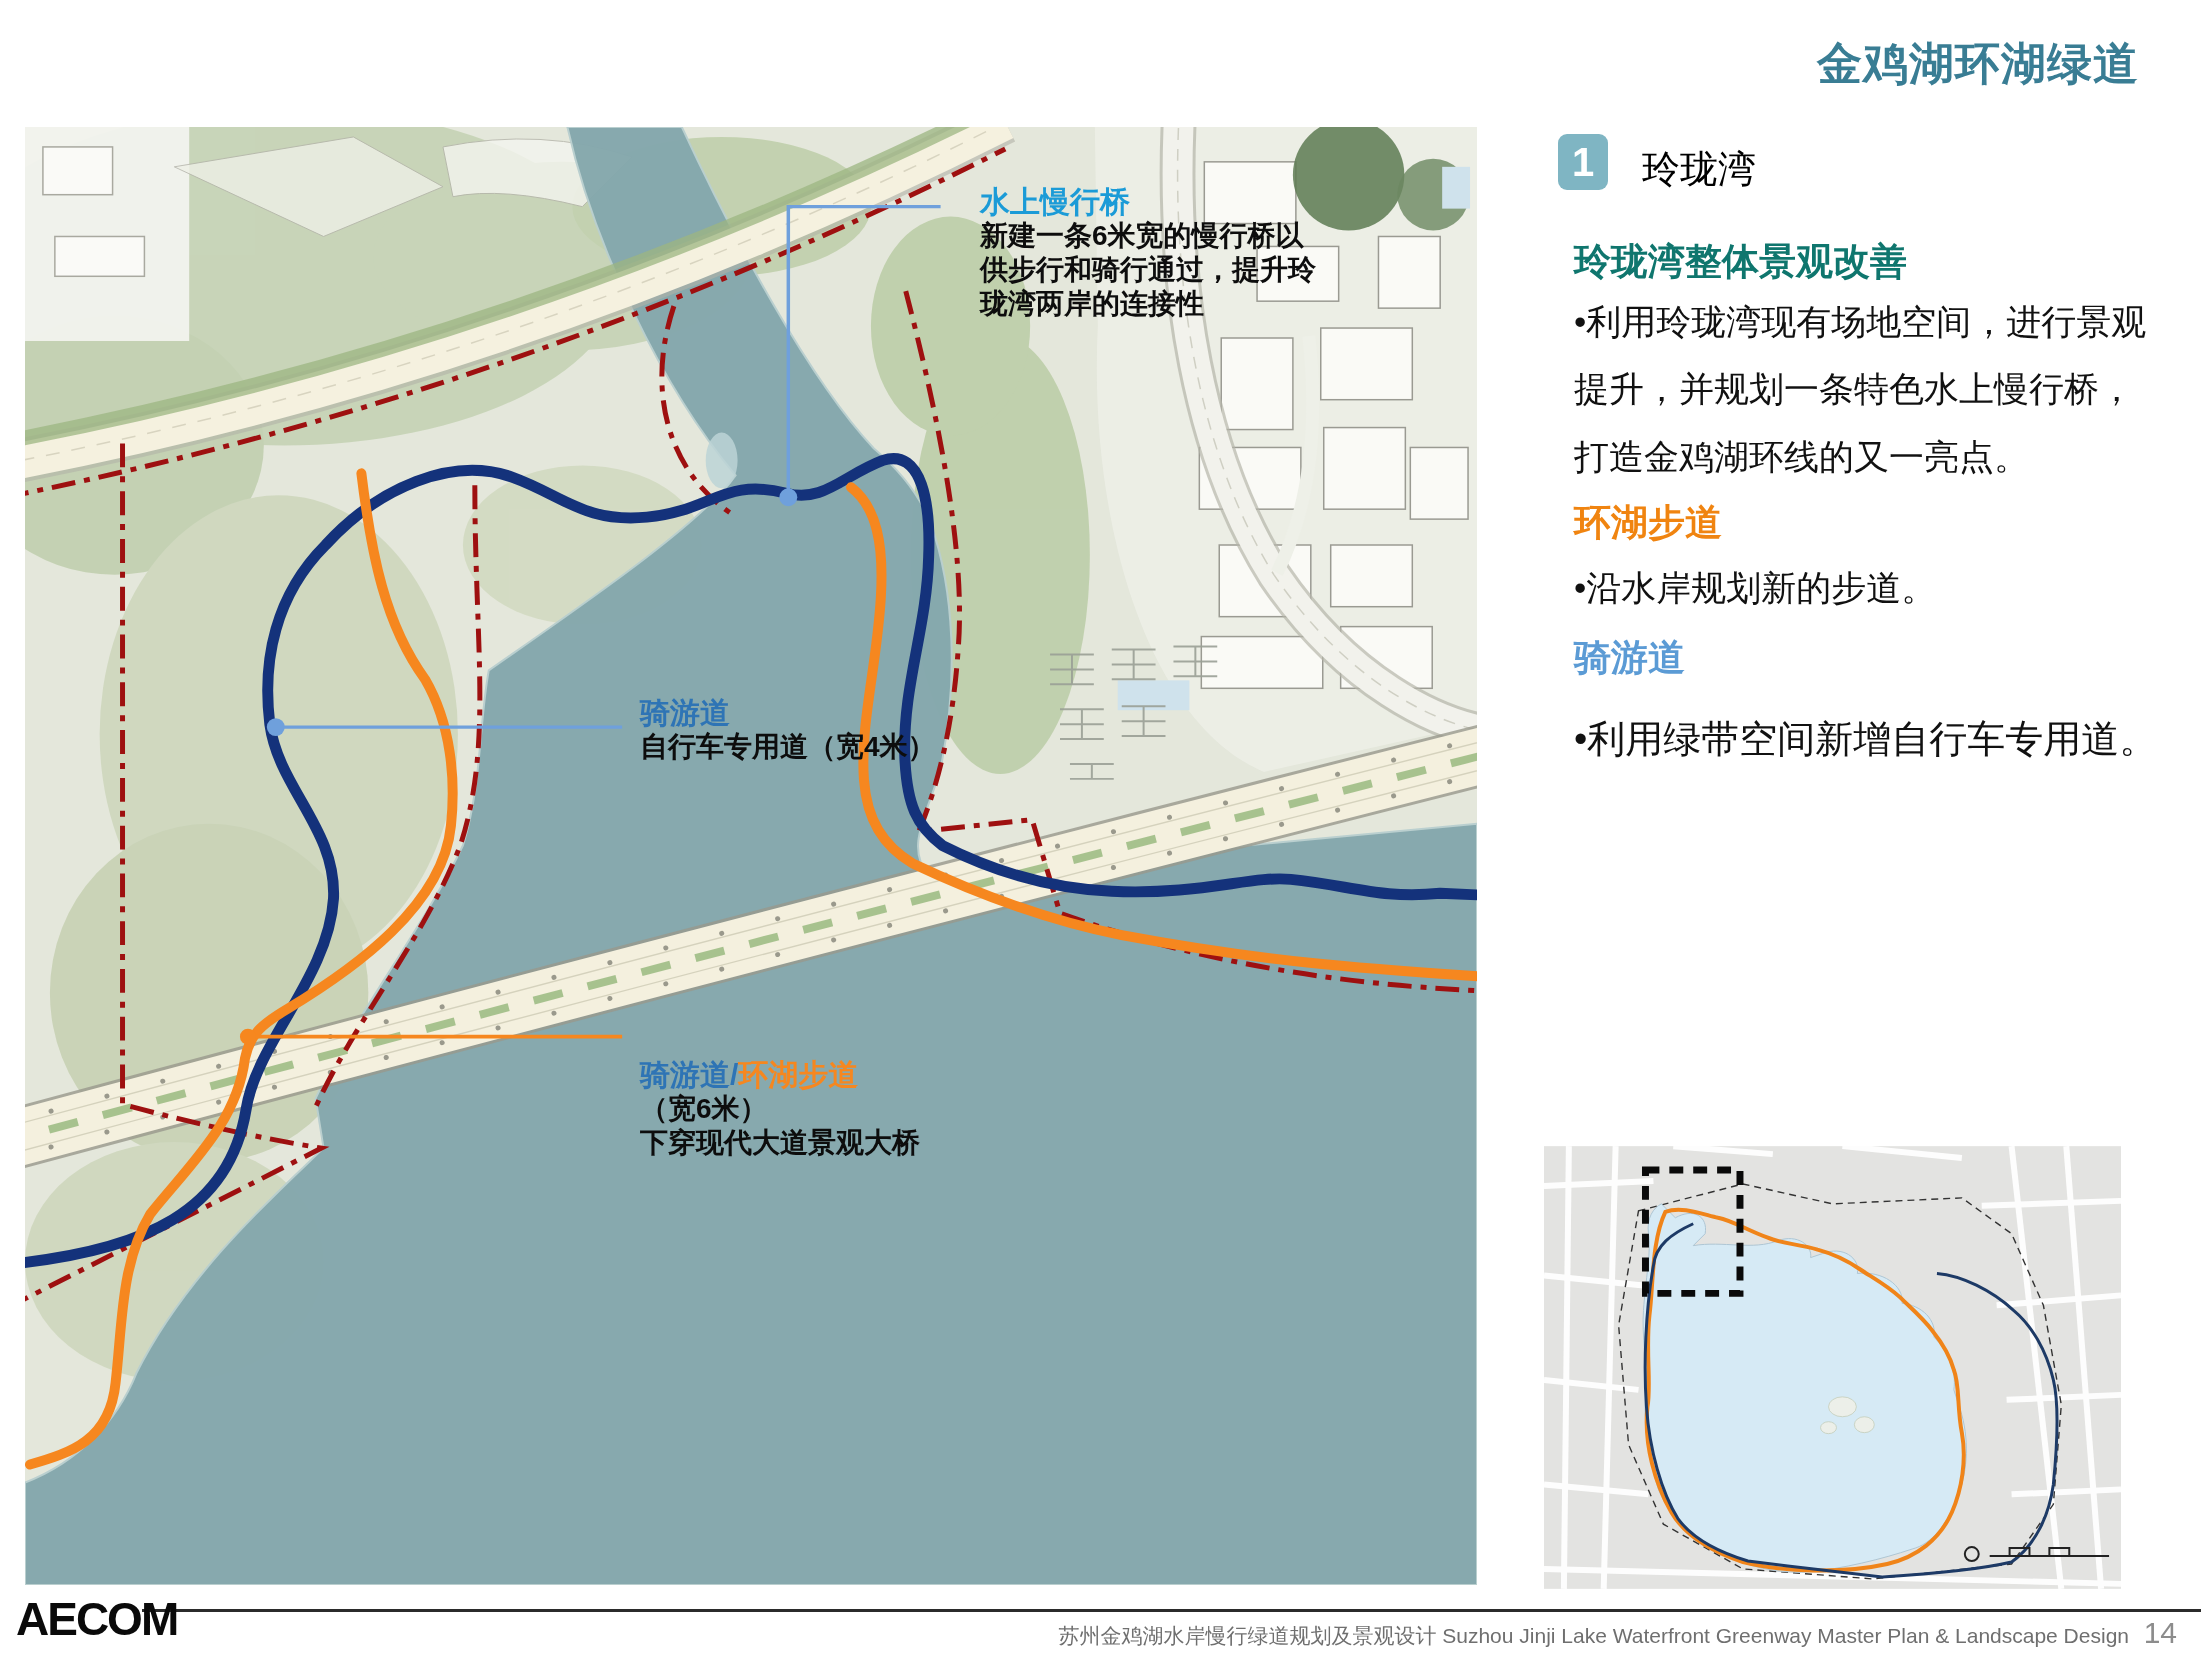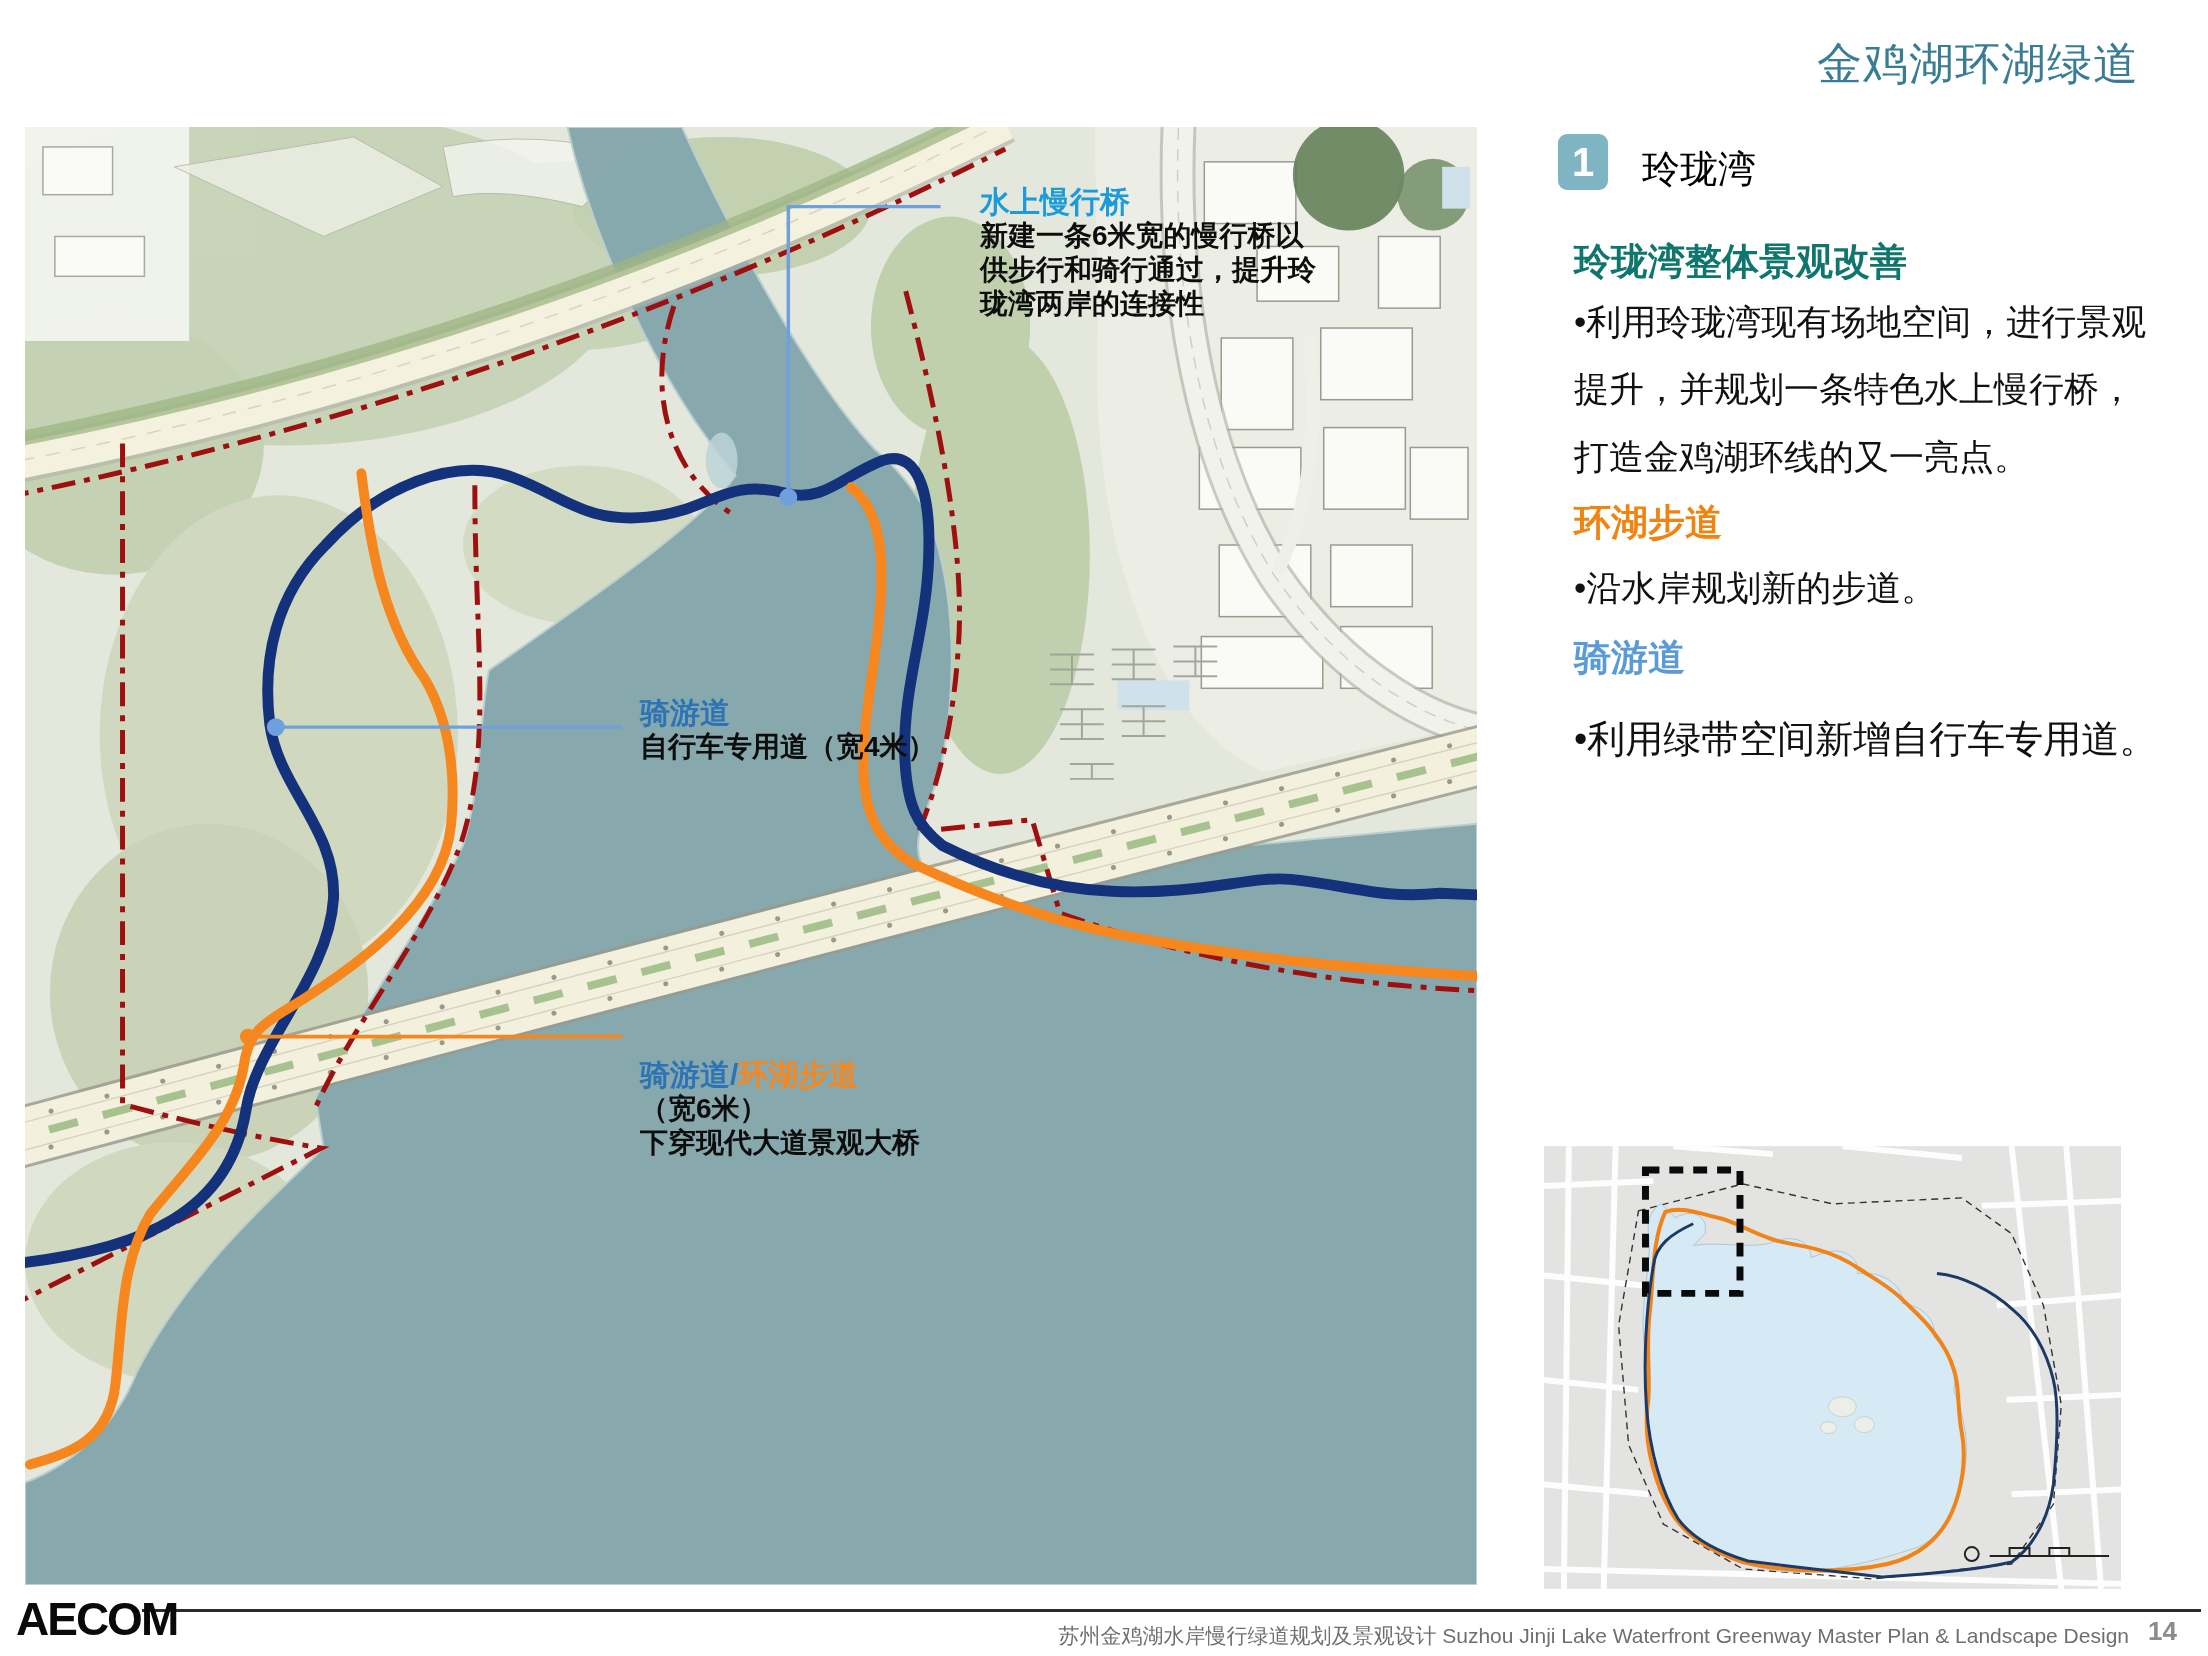--- a/index.html
+++ b/index.html
@@ -1,18 +1,18 @@
 <!DOCTYPE html>
 <html><head>
 <meta charset="utf-8">
 <style>
   html,body{margin:0;padding:0;background:#ffffff;}
   body{font-family:"Liberation Sans","DejaVu Sans",sans-serif;}
   .page{position:relative;width:2209px;height:1657px;background:#ffffff;overflow:hidden;}
-  .page-title{position:absolute;top:34px;right:70px;font-size:45px;font-weight:400;color:#397D94;letter-spacing:1px;}
+  .page-title{position:absolute;top:34px;right:70px;font-size:45px;font-weight:700;color:#397D94;letter-spacing:1px;}
   .map-wrap{position:absolute;left:25px;top:127px;width:1356px;height:1458px;}
   .map-wrap svg{position:absolute;left:0;top:0;}
   .ann{position:absolute;line-height:34px;}
   .ann-title{font-size:30px;font-weight:700;}
   .ann-body{font-size:28px;font-weight:700;color:#0d0d0d;line-height:34px;}
   .c-br{color:#1B9BD7;}
   .c-bl{color:#2E74B5;}
   .c-or{color:#F6871F;}
   .ann1{left:955px;top:58px;width:428px;}
   .ann2{left:615px;top:569px;width:458px;}
@@ -23,21 +23,21 @@
   .para-line{position:absolute;left:1574px;width:657px;font-size:35px;color:#111;}
   .pl1{top:299px;} .pl2{top:366px;} .pl3{top:434px;}
   .h-orange{position:absolute;left:1574px;top:498px;font-size:37px;font-weight:700;color:#F08410;}
   .b-orange{position:absolute;left:1574px;top:565px;font-size:35px;color:#111;}
   .h-blue{position:absolute;left:1574px;top:633px;font-size:37px;font-weight:700;color:#5B9BD5;}
   .b-blue{position:absolute;left:1574px;top:714px;font-size:38px;color:#111;}
   .minimap{position:absolute;left:1544px;top:1146px;width:577px;height:443px;}
   .footer-line{position:absolute;left:142px;top:1609px;width:2059px;border-top:3px solid #2b2b2b;}
   .brand{position:absolute;left:16px;top:1592px;font-size:46px;font-weight:900;color:#0a0a0a;letter-spacing:-2px;font-stretch:condensed;}
   .footer-text{position:absolute;right:80px;top:1622px;font-size:21px;color:#6f6f6f;white-space:nowrap;}
-  .page-num{position:absolute;right:32px;top:1616px;font-size:26px;color:#8c8c8c;font-weight:bold;}
+  .page-num{position:absolute;right:32px;top:1616px;font-size:30px;color:#8c8c8c;}
 </style>
 </head>
 <body>
 
 <div class="page">
 
   <div class="page-title">金鸡湖环湖绿道</div>
 
   <div class="map-wrap">
     <svg width="1452" height="1458" viewBox="0 0 1459 1465">

